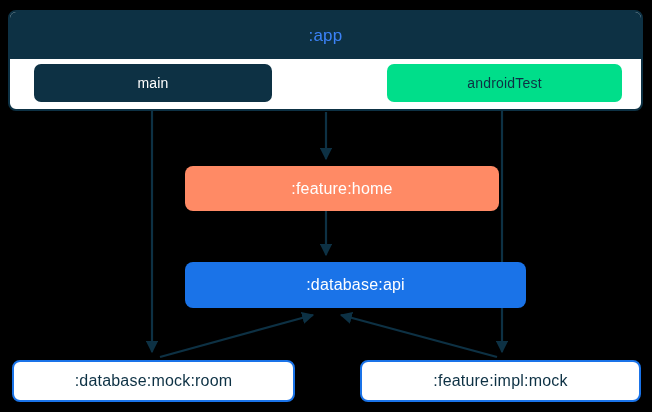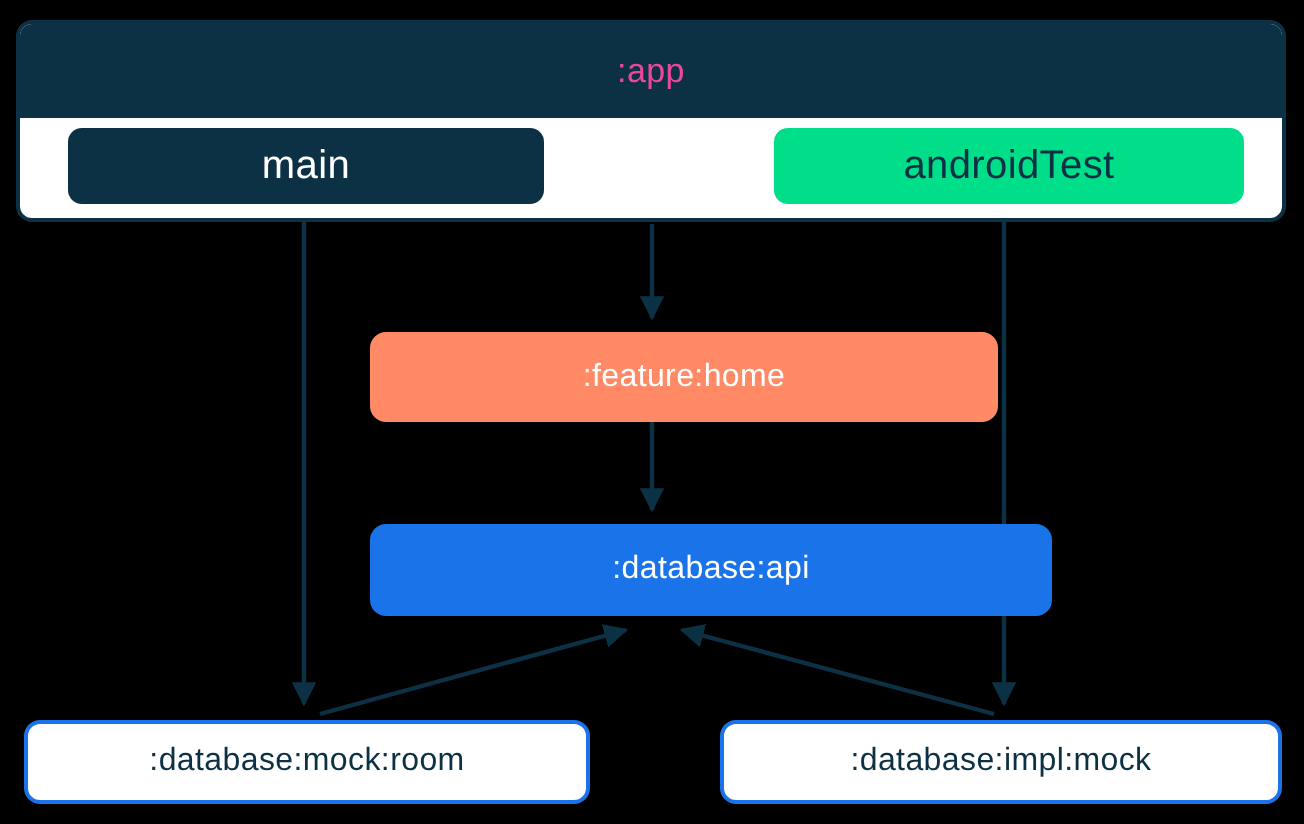--- a/index.html
+++ b/index.html
@@ -41,37 +41,37 @@
   }
   #cluster-app {
     left: 8px;
     top: 10px;
     width: 635px;
     height: 101px;
   }
   .cluster-title {
     height: 47px;
     background: #0D3144;
-    color: #ec4899;
+    color: #3b82f6;
     font-size: 17px;
     line-height: 47px;
     text-align: center;
     letter-spacing: 0.2px;
     white-space: nowrap;
   }
   .cluster-body {
     position: relative;
     height: 50px;
   }
 
   
   .chip {
     position: absolute;
     border-radius: 7px;
-    font-size: 20px;
+    font-size: 14px;
     display: flex;
     align-items: center;
     justify-content: center;
     white-space: nowrap;
     letter-spacing: 0.2px;
   }
   #chip-main {
     left: 24px;
     top: 5px;
     width: 238px;
@@ -183,15 +183,15 @@
       <div class="chip" id="chip-androidtest">androidTest</div>
     </div>
   </div>
 
   <div class="node" id="node-feature-home">:feature:home</div>
 
   <div class="node" id="node-database-api">:database:api</div>
 
   <div class="node" id="node-database-impl-room">:database:mock:room</div>
 
-  <div class="node" id="node-database-impl-mock">:database:impl:mock</div>
+  <div class="node" id="node-database-impl-mock">:feature:impl:mock</div>
 
 </div>
 
 </body></html>

